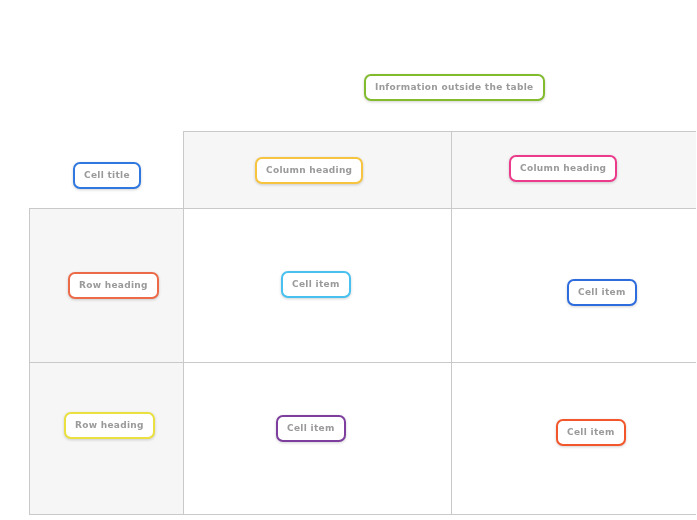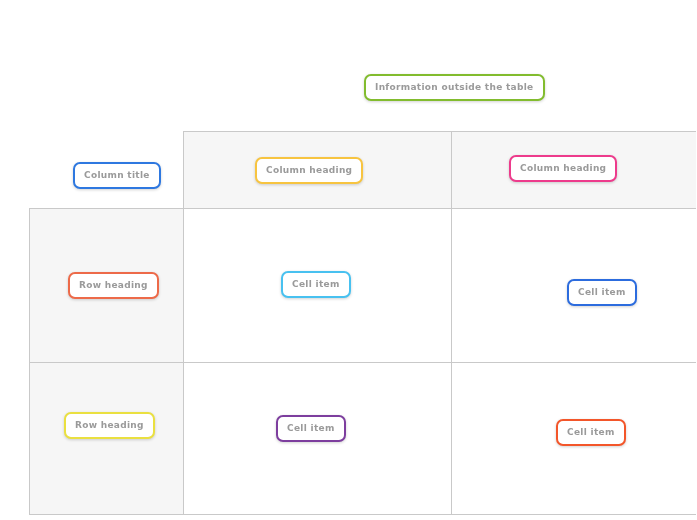--- a/index.html
+++ b/index.html
@@ -75,21 +75,21 @@
   <div class="gline h h-top" style="background-color: rgb(201, 201, 201);"></div>
   <div class="gline h h-row1" style="background-color: rgb(201, 201, 201);"></div>
   <div class="gline h h-row2" style="background-color: rgb(201, 201, 201);"></div>
   <div class="gline h h-bottom" style="background-color: rgb(201, 201, 201);"></div>
   <div class="gline v v-left" style="background-color: rgb(201, 201, 201);"></div>
   <div class="gline v v-col1" style="background-color: rgb(201, 201, 201);"></div>
   <div class="gline v v-col2" style="background-color: rgb(201, 201, 201);"></div>
 
   <div class="chip chip-outside-info" style="border-color: rgb(130, 188, 46);">Information outside the table</div>
 
-  <div class="chip chip-table-title" style="border-color: rgb(46, 120, 224);">Column title</div>
+  <div class="chip chip-table-title" style="border-color: rgb(46, 120, 224);">Cell title</div>
 
   <div class="chip chip-col-head-1" style="border-color: rgb(247, 196, 64);">Column heading</div>
 
   <div class="chip chip-col-head-2" style="border-color: rgb(237, 59, 140);">Column heading</div>
 
   <div class="chip chip-row-head-1" style="border-color: rgb(237, 106, 73);">Row heading</div>
 
   <div class="chip chip-row-head-2" style="border-color: rgb(234, 224, 64);">Row heading</div>
 
   <div class="chip chip-cell-1" style="border-color: rgb(72, 193, 240);">Cell item</div>

